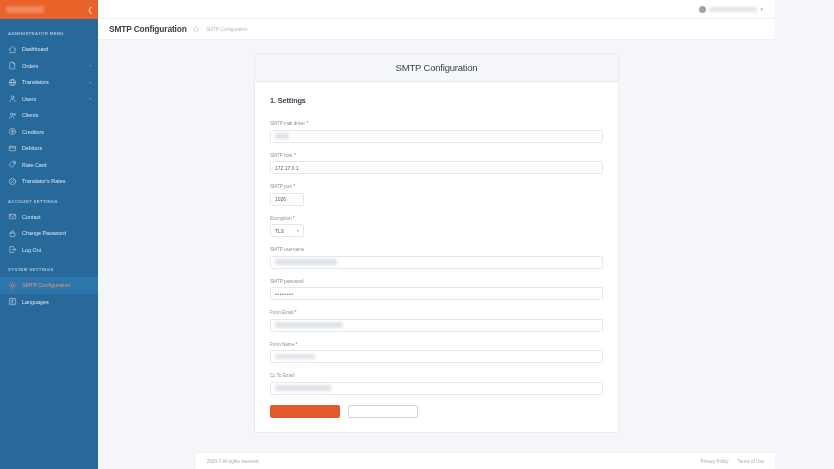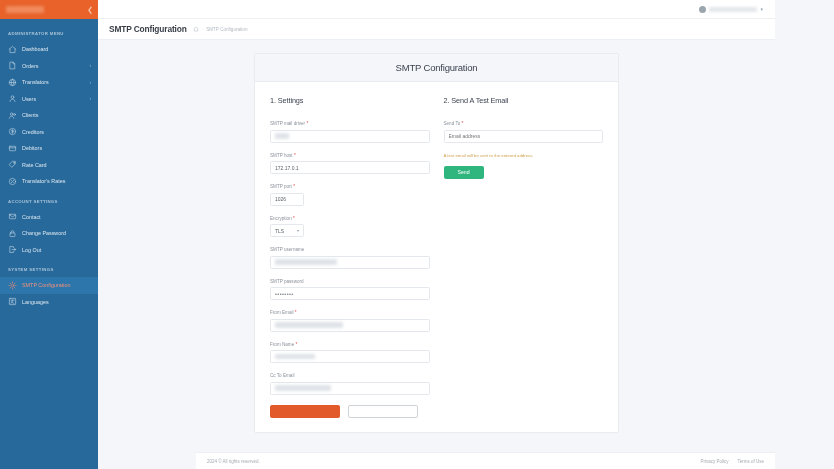--- a/index.html
+++ b/index.html
@@ -146,21 +146,21 @@
     font-size: 9.5px; font-weight: normal; color: #3c4250;
     letter-spacing: -0.2px;
   }
   .card-body {
     display: flex;
     padding: 14px 15px 14px 15px;
     gap: 14px;
   }
   .col { flex: 1; min-width: 0; }
   .col-title {
-    font-size: 7.3px; color: #3c4250; font-weight: normal;
+    font-size: 7.3px; color: #3c4250; font-weight: bold;
     margin-bottom: 16px; letter-spacing: -0.1px;
   }
   .field { margin-bottom: 10px; }
   .field label {
     display: block;
     font-size: 4.6px; color: #8b919b;
     margin-bottom: 3.5px;
   }
   .req { color: #e84545; font-size: 4.6px; }
   .inp {
@@ -465,31 +465,20 @@
                     <div class="redacted r-cc"></div>
                   </div>
                 </div>
               </div>
             <div class="form-actions">
               <button class="btn btn-save"></button>
               <button class="btn btn-cancel"></button>
             </div>
           </div>
 
-          <div class="col">
-            <div class="col-title">2. Send A Test Email</div>
-            <div class="field">
-              <label>
-                <span>Send To</span><span class="req"> *</span>
-              </label>
-              <input class="inp placeholder" type="text" placeholder="Email address" style="">
-            </div>
-            <div class="helper">A test email will be sent to the entered address.</div>
-            <button class="btn btn-send">Send</button>
-          </div>
 
         </div>
       </div>
     </div>
 
     <div class="footer">
       <span>2024 © All rights reserved.</span>
       <div class="footer-links">
         <span>Privacy Policy</span>
         <span>Terms of Use</span>

